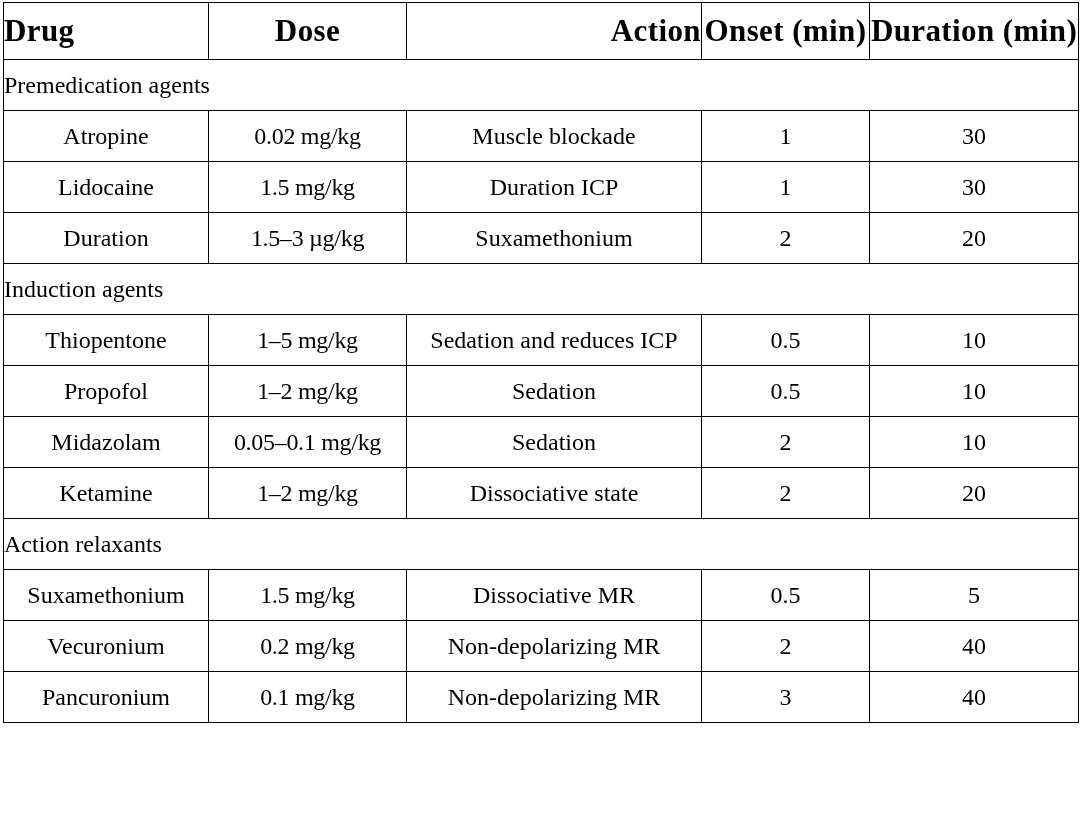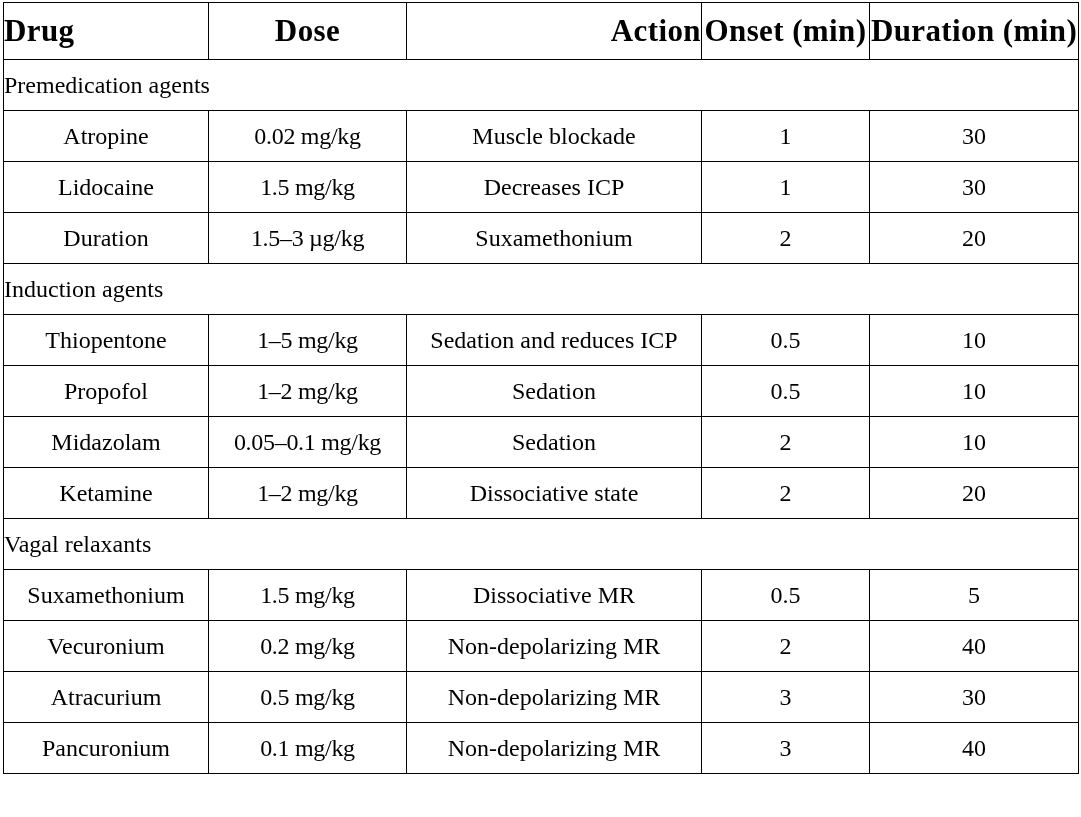--- a/index.html
+++ b/index.html
@@ -101,21 +101,21 @@
       <tr>
         <td class="cell edge-left">Atropine</td>
         <td class="cell-tight">0.02 mg/kg</td>
         <td class="cell">Muscle blockade</td>
         <td class="cell">1</td>
         <td class="cell edge-right">30</td>
       </tr>
       <tr>
         <td class="cell edge-left">Lidocaine</td>
         <td class="cell-tight">1.5 mg/kg</td>
-        <td class="cell">Decreases ICP</td>
+        <td class="cell">Duration ICP</td>
         <td class="cell">1</td>
         <td class="cell edge-right">30</td>
       </tr>
       <tr>
         <td class="cell edge-left">Duration</td>
         <td class="cell-tight">1.5–3 µg/kg</td>
         <td class="cell">Suxamethonium</td>
         <td class="cell">2</td>
         <td class="cell edge-right">20</td>
       </tr>
@@ -144,44 +144,37 @@
         <td class="cell edge-right">10</td>
       </tr>
       <tr>
         <td class="cell edge-left">Ketamine</td>
         <td class="cell-tight">1–2 mg/kg</td>
         <td class="cell">Dissociative state</td>
         <td class="cell">2</td>
         <td class="cell edge-right">20</td>
       </tr>
       <tr class="section-row">
-        <td colspan="5">Vagal relaxants</td>
+        <td colspan="5">Action relaxants</td>
       </tr>
       <tr>
         <td class="cell edge-left">Suxamethonium</td>
         <td class="cell-tight">1.5 mg/kg</td>
         <td class="cell">Dissociative MR</td>
         <td class="cell">0.5</td>
         <td class="cell edge-right">5</td>
       </tr>
       <tr>
         <td class="cell edge-left">Vecuronium</td>
         <td class="cell-tight">0.2 mg/kg</td>
         <td class="cell">Non-depolarizing MR</td>
         <td class="cell">2</td>
         <td class="cell edge-right">40</td>
       </tr>
       <tr>
-        <td class="cell edge-left">Atracurium</td>
-        <td class="cell-tight">0.5 mg/kg</td>
-        <td class="cell">Non-depolarizing MR</td>
-        <td class="cell">3</td>
-        <td class="cell edge-right">30</td>
-      </tr>
-      <tr>
         <td class="cell edge-left">Pancuronium</td>
         <td class="cell-tight">0.1 mg/kg</td>
         <td class="cell">Non-depolarizing MR</td>
         <td class="cell">3</td>
         <td class="cell edge-right">40</td>
       </tr>
     </tbody>
 </table>
 
 </body></html>

